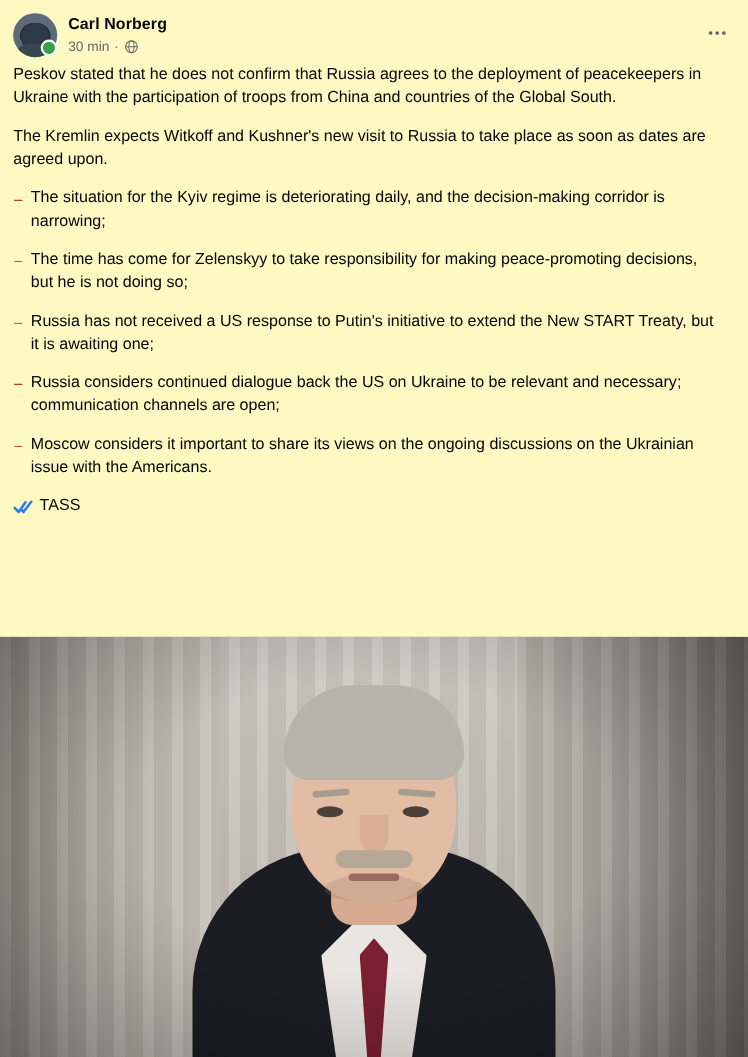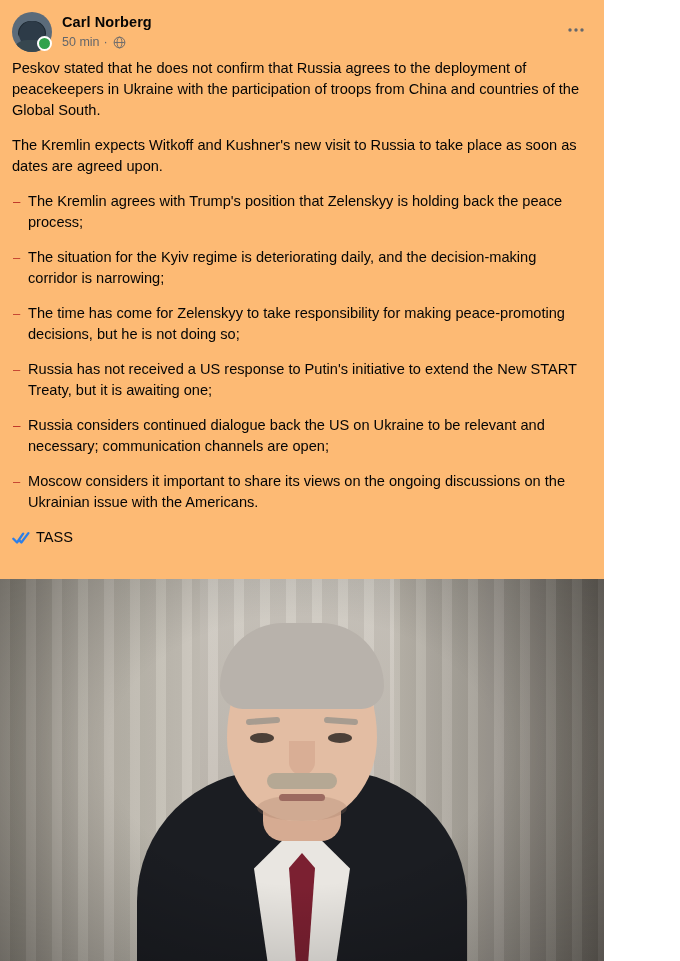--- a/index.html
+++ b/index.html
@@ -8,24 +8,24 @@
   }
   body {
     width: 680px;
     height: 961px;
     background: #ffffff;
     font-family: "Liberation Sans", sans-serif;
     color: #050505;
     overflow: hidden;
   }
   .post {
-    width: 604px;
+    width: 680px;
     height: 961px;
     position: relative;
-    background: #fdba74;
+    background: #fef9c3;
     box-sizing: border-box;
   }
   .post-header {
     display: flex;
     align-items: flex-start;
     padding: 12px 12px 6px 12px;
   }
   .avatar-wrap {
     position: relative;
     width: 40px;
@@ -348,21 +348,21 @@
         <div class="hair"></div>
         <div class="face"></div>
         <div class="shoulders"></div>
       </div>
       <div class="online-dot"></div>
     </div>
 
     <div class="header-text">
       <div class="author-name">Carl Norberg</div>
       <div class="meta-row">
-        <span>50 min</span>
+        <span>30 min</span>
         <span class="meta-sep">·</span>
         <span class="globe-icon">
           <svg viewBox="0 0 16 16" width="13" height="13" aria-hidden="true">
             <circle cx="8" cy="8" r="6.6" fill="none" stroke="#65676b" stroke-width="1.2"></circle>
             <ellipse cx="8" cy="8" rx="3" ry="6.6" fill="none" stroke="#65676b" stroke-width="1.1"></ellipse>
             <line x1="1.6" y1="8" x2="14.4" y2="8" stroke="#65676b" stroke-width="1.1"></line>
           </svg>
         </span>
       </div>
     </div>
@@ -378,21 +378,20 @@
 
   <div class="post-body">
     <p class="para">Peskov stated that he does not confirm that Russia agrees to the deployment of peacekeepers in Ukraine with the participation of troops from China and countries of the Global South.</p>
     <p class="para">The Kremlin expects Witkoff and Kushner's new visit to Russia to take place as soon as dates are agreed upon.</p>
 
     <p class="bullet-line">
       <span class="dash">–</span>
     </p>
     <p class="bullet-line">
       <span class="dash">–</span>
-      <span>The Kremlin agrees with Trump's position that Zelenskyy is holding back the peace process;</span>
     </p>
     <p class="bullet-line">
       <span class="dash">–</span>
       <span>The situation for the Kyiv regime is deteriorating daily, and the decision-making corridor is narrowing;</span>
     </p>
     <p class="bullet-line">
       <span class="dash">–</span>
       <span>The time has come for Zelenskyy to take responsibility for making peace-promoting decisions, but he is not doing so;</span>
     </p>
     <p class="bullet-line">

